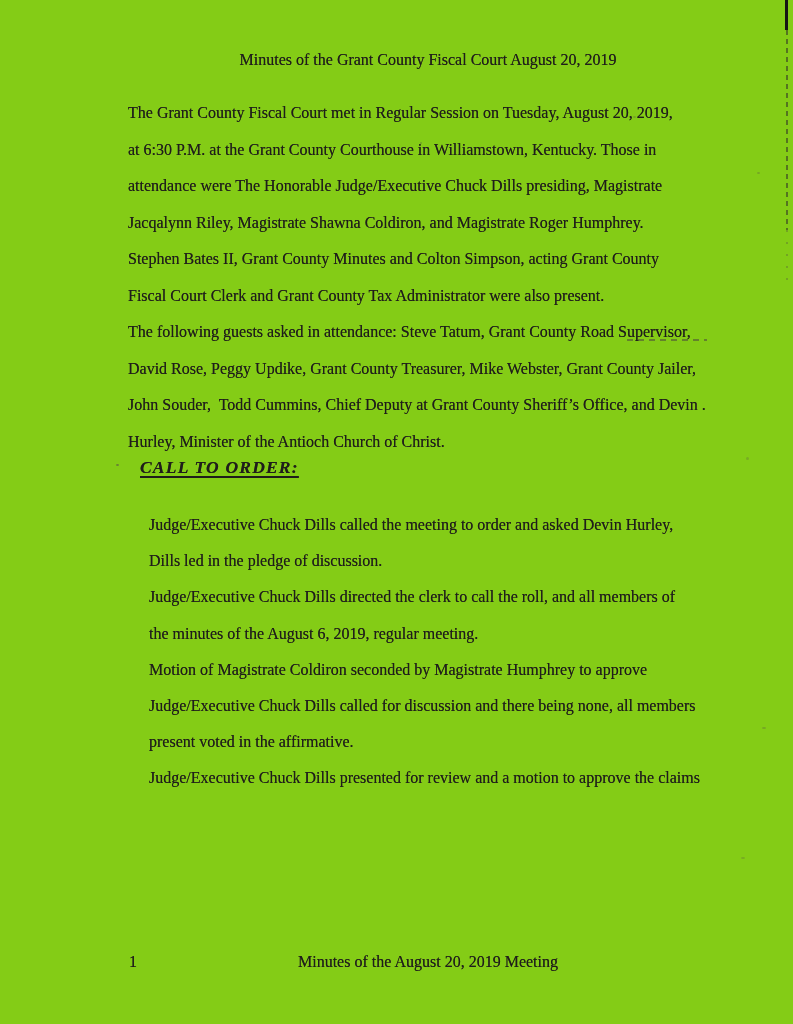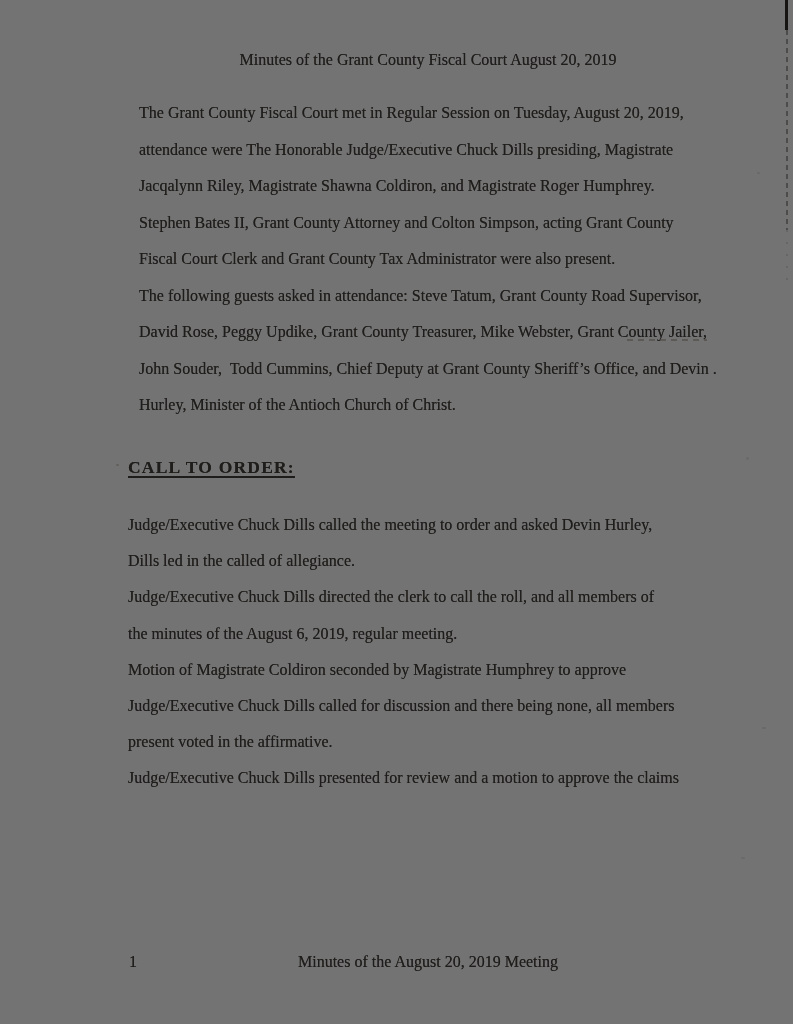--- a/index.html
+++ b/index.html
@@ -4,21 +4,21 @@
 <style>
   html, body {
     margin: 0;
     padding: 0;
     background: #ffffff;
   }
   .page {
     position: relative;
     width: 793px;
     height: 1024px;
-    background: #737373;
+    background: #84cc16;
     overflow: hidden;
     font-family: "Liberation Serif", "DejaVu Serif", serif;
     color: #1f1d1b;
   }
   .scan-text {
     text-shadow: 0 0 0.5px rgba(35,32,28,0.75);
   }
   .doc-title {
     position: absolute;
     top: 51px;
@@ -33,34 +33,35 @@
     left: 128px;
     width: 655px;
     font-size: 16px;
   }
   .para .line {
     white-space: pre;
     height: 36.5px;
     line-height: 36.5px;
     overflow: visible;
   }
-  .para1 { top: 95px; margin-left: 11px; }
+  .para1 { top: 95px; }
   .para2 { top: 507px; }
-  .para2 .line { height: 36.2px; line-height: 36.2px; }
+  .para2 .line { height: 36.2px; line-height: 36.2px; margin-left: 21px; }
   .section-heading {
     position: absolute;
     top: 457px;
-    left: 128px;
+    left: 140px;
     font-size: 17.5px;
     font-weight: bold;
     letter-spacing: 1.2px;
     text-decoration: underline;
     text-decoration-thickness: 2px;
     text-underline-offset: 3px;
     white-space: pre;
+    font-style: italic;
   }
   .footer-pagenum {
     position: absolute;
     top: 953px;
     left: 129px;
     font-size: 16px;
   }
   .footer-title {
     position: absolute;
     top: 953px;
@@ -102,35 +103,36 @@
 </style>
 </head>
 <body>
 
 <div class="page">
 
   <div class="doc-title scan-text">Minutes of the Grant County Fiscal Court August 20, 2019</div>
 
   <div class="para para1 scan-text">
     <div class="line">The Grant County Fiscal Court met in Regular Session on Tuesday, August 20, 2019,</div>
+    <div class="line">at 6:30 P.M. at the Grant County Courthouse in Williamstown, Kentucky. Those in</div>
     <div class="line">attendance were The Honorable Judge/Executive Chuck Dills presiding, Magistrate</div>
     <div class="line">Jacqalynn Riley, Magistrate Shawna Coldiron, and Magistrate Roger Humphrey.</div>
-    <div class="line">Stephen Bates II, Grant County Attorney and Colton Simpson, acting Grant County</div>
+    <div class="line">Stephen Bates II, Grant County Minutes and Colton Simpson, acting Grant County</div>
     <div class="line">Fiscal Court Clerk and Grant County Tax Administrator were also present.</div>
     <div class="line">The following guests asked in attendance: Steve Tatum, Grant County Road Supervisor,</div>
     <div class="line">David Rose, Peggy Updike, Grant County Treasurer, Mike Webster, Grant County Jailer,</div>
     <div class="line">John Souder,  Todd Cummins, Chief Deputy at Grant County Sheriff’s Office, and Devin .</div>
     <div class="line">Hurley, Minister of the Antioch Church of Christ.</div>
   </div>
 
   <div class="section-heading scan-text">CALL TO ORDER:</div>
 
   <div class="para para2 scan-text">
     <div class="line">Judge/Executive Chuck Dills called the meeting to order and asked Devin Hurley,</div>
-    <div class="line">Dills led in the called of allegiance.</div>
+    <div class="line">Dills led in the pledge of discussion.</div>
     <div class="line">Judge/Executive Chuck Dills directed the clerk to call the roll, and all members of</div>
     <div class="line">the minutes of the August 6, 2019, regular meeting.</div>
     <div class="line">Motion of Magistrate Coldiron seconded by Magistrate Humphrey to approve</div>
     <div class="line">Judge/Executive Chuck Dills called for discussion and there being none, all members</div>
     <div class="line">present voted in the affirmative.</div>
     <div class="line">Judge/Executive Chuck Dills presented for review and a motion to approve the claims</div>
   </div>
 
   <div class="footer-pagenum scan-text">1</div>
   <div class="footer-title scan-text">Minutes of the August 20, 2019 Meeting</div>

